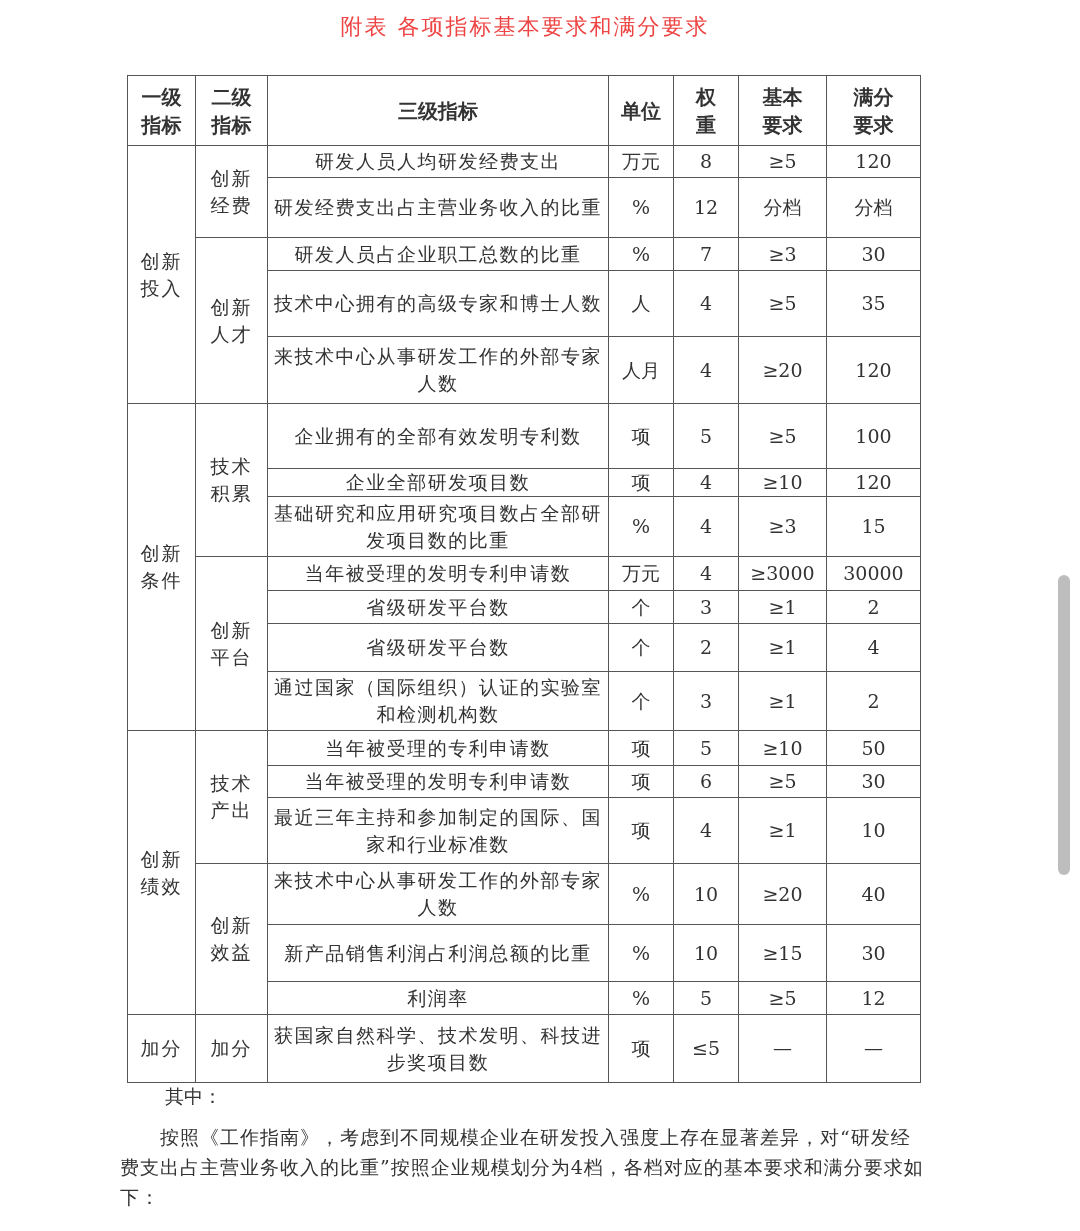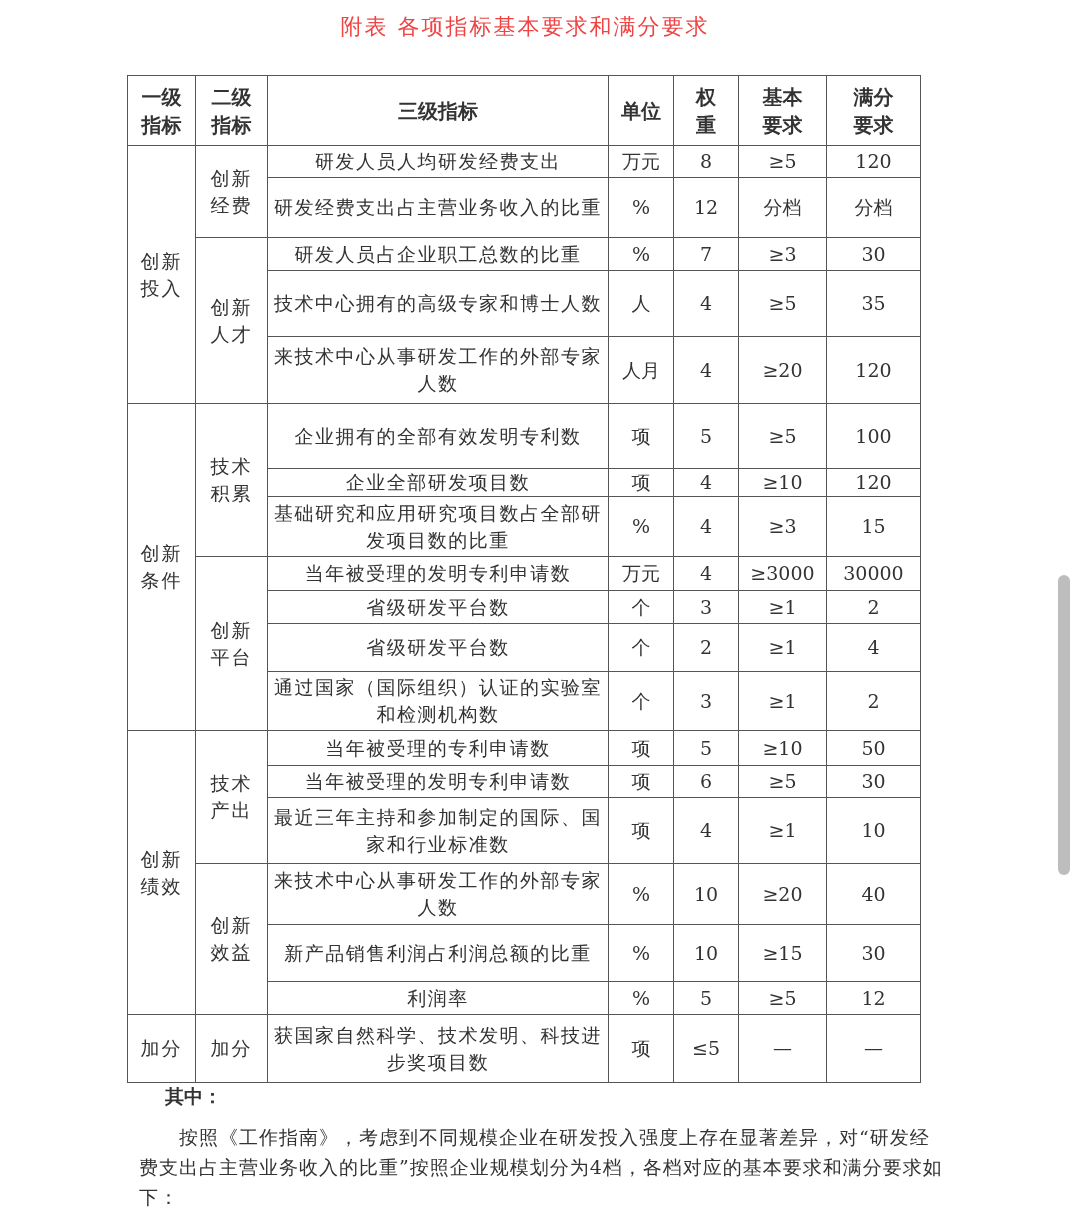--- a/index.html
+++ b/index.html
@@ -5,21 +5,21 @@
   html, body { margin:0; padding:0; }
   body { width:1080px; height:1231px; background:#ffffff; position:relative; overflow:hidden;
          font-family:"DejaVu Serif","Liberation Serif",serif; color:#333; }
   .title { position:absolute; top:12px; left:0; width:1050px; text-align:center; font-size:22px; letter-spacing:2px; color:#ef4444; }
   table.main { position:absolute; left:127px; top:75px; border-collapse:collapse; table-layout:fixed; }
   table.main td, table.main th { border:1.6px solid #555; padding:0 6px; text-align:center; vertical-align:middle;
        font-size:19px; font-weight:normal; color:#333; line-height:27px; }
   table.main th { font-weight:bold; font-size:20px; line-height:28px; }
   td.ind { text-align:left; padding-left:10px; letter-spacing:1.5px; }
   td.l1, td.l2 { letter-spacing:2px; padding:0 4px; }
-  .note-head { position:absolute; left:165px; top:1084px; font-weight:bold; font-size:19px; }
+  .note-head { position:absolute; left:165px; top:1084px; font-weight:normal; font-size:19px; }
   .para { position:absolute; left:120px; width:810px; font-size:19px; letter-spacing:1px; line-height:30px; }
   .scrollbar { position:absolute; left:1058px; top:575px; width:12px; height:300px; background:#bdbdbd; border-radius:6px; }
 </style>
 </head>
 <body>
 
 <div class="title">附表 各项指标基本要求和满分要求</div>
 
 <table class="main">
   <colgroup>
@@ -200,15 +200,15 @@
     <td class="ind">获国家自然科学、技术发明、科技进步奖项目数</td>
     <td>项</td>
     <td>≤5</td>
     <td>—</td>
     <td>—</td>
   </tr>
 </tbody>
   </table>
 
 <div class="note-head">其中：</div>
-<div class="para" style="top:1122px; text-indent:40px;margin-left:19px;">按照《工作指南》，考虑到不同规模企业在研发投入强度上存在显著差异，对“研发经费支出占主营业务收入的比重”按照企业规模划分为4档，各档对应的基本要求和满分要求如下：</div>
+<div class="para" style="top:1122px; text-indent:40px;">按照《工作指南》，考虑到不同规模企业在研发投入强度上存在显著差异，对“研发经费支出占主营业务收入的比重”按照企业规模划分为4档，各档对应的基本要求和满分要求如下：</div>
 
 <div class="scrollbar"></div>
 
 </body></html>

